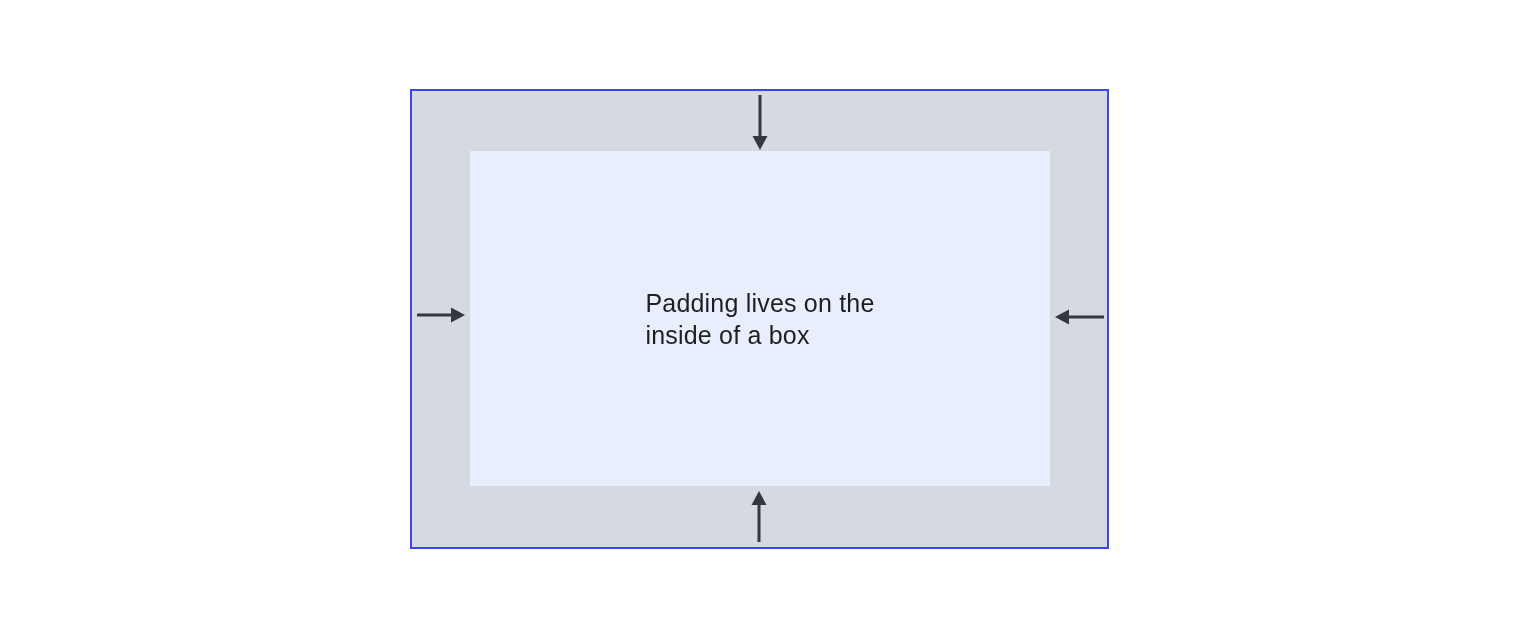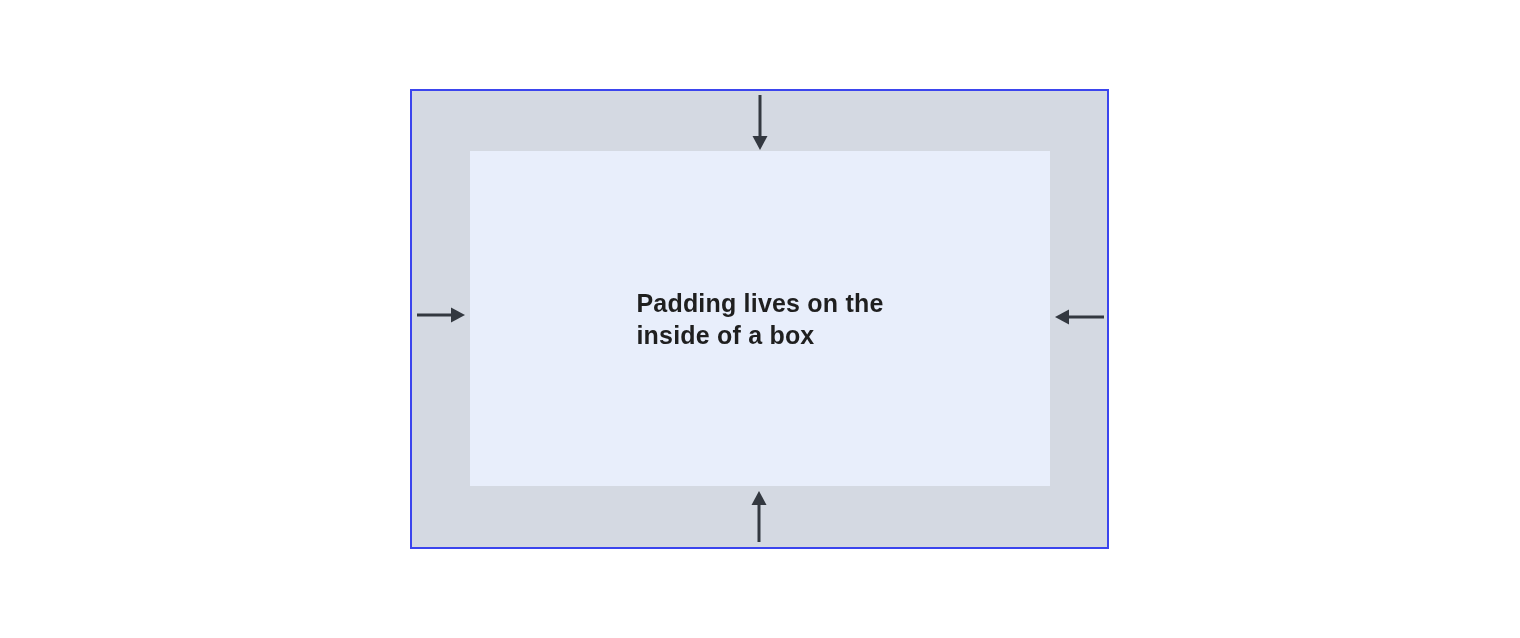--- a/index.html
+++ b/index.html
@@ -38,21 +38,21 @@
     left: 58px;
     top: 60px;
     width: 580px;
     height: 335px;
     background: var(--content-area);
     display: flex;
     align-items: center;
     justify-content: center;
   }
   .caption {
-    font-weight: 700;
+    font-weight: 400;
     font-size: 25px;
     line-height: 32px;
     color: var(--caption-text);
     text-align: left;
     white-space: pre-line;
     letter-spacing: 0.2px;
   }
   .arrow {
     position: absolute;
     color: var(--arrow);

